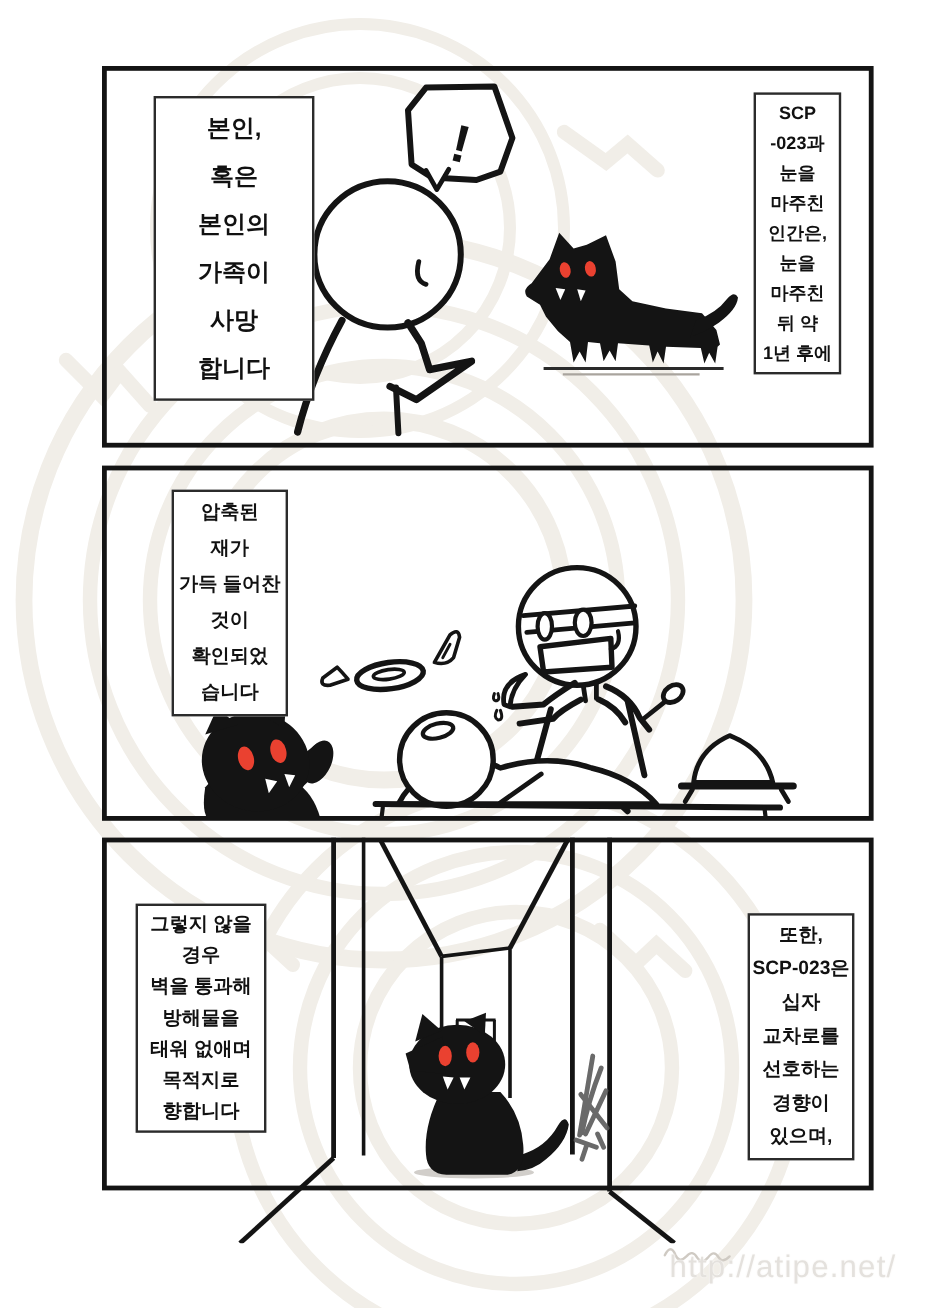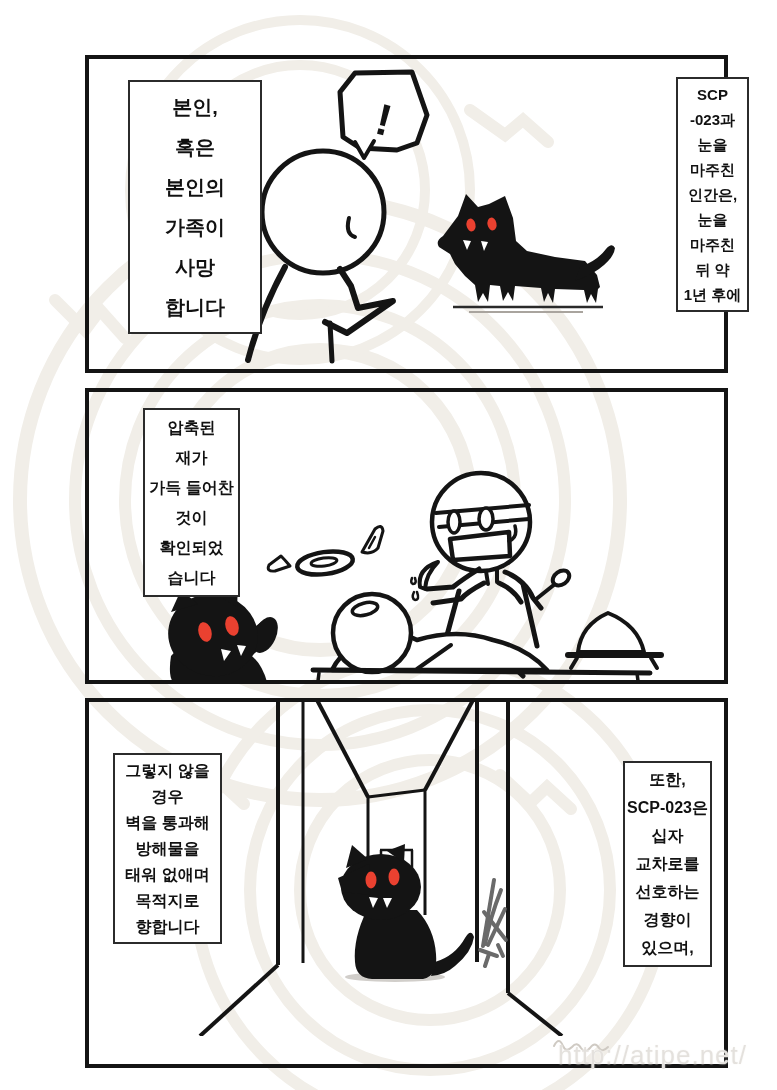--- a/index.html
+++ b/index.html
@@ -83,21 +83,21 @@
         <path class="sw" stroke-width="4" d="M 270,87 L 279,103 L 289,86"></path>
         <text class="bubble-text" x="300" y="80" text-anchor="middle" transform="rotate(14 300 60)">!</text>
       </g>
     </svg>
     <div class="caption" style="left:39px;top:21px;width:130px;height:250px;font-size:20px;--lh:40px;">본인,
 혹은
 본인의
 가족이
 사망
 합니다</div>
-    <div class="caption" style="left:539px;top:18px;width:69px;height:231px;font-size:15px;margin-left:48px;--lh:25px;">SCP
+    <div class="caption" style="left:539px;top:18px;width:69px;height:231px;font-size:15px;--lh:25px;">SCP
 -023과
 눈을
 마주친
 인간은,
 눈을
 마주친
 뒤 약
 1년 후에</div>
   </div>
 
@@ -168,21 +168,21 @@
       </g>
     </svg>
     <div class="caption" style="left:21px;top:16px;width:93px;height:185px;font-size:16px;margin-left:33px;--lh:30px;">압축된
 재가
 가득 들어찬
 것이
 확인되었
 습니다</div>
   </div>
 
-  <div class="panel" style="top:698px;height:370px;">
+  <div class="panel" style="top:698px;height:294px;">
     <svg class="panel-art" width="643" height="338" viewBox="0 0 643 338">
 
       <g>
         <path class="sq" stroke-width="4" d="M 193,0 L 193,267"></path>
         <path class="sq" stroke-width="3" d="M 218,0 L 218,265"></path>
         <path class="sq" stroke-width="4" d="M 392,0 L 392,264"></path>
         <path class="sq" stroke-width="4" d="M 423,0 L 423,295"></path>
         <path class="sq" stroke-width="4" d="M 232,2 L 283,99"></path>
         <path class="sq" stroke-width="4" d="M 388,2 L 340,92"></path>
         <path class="sq" stroke-width="3" d="M 283,99 L 340,92"></path>

